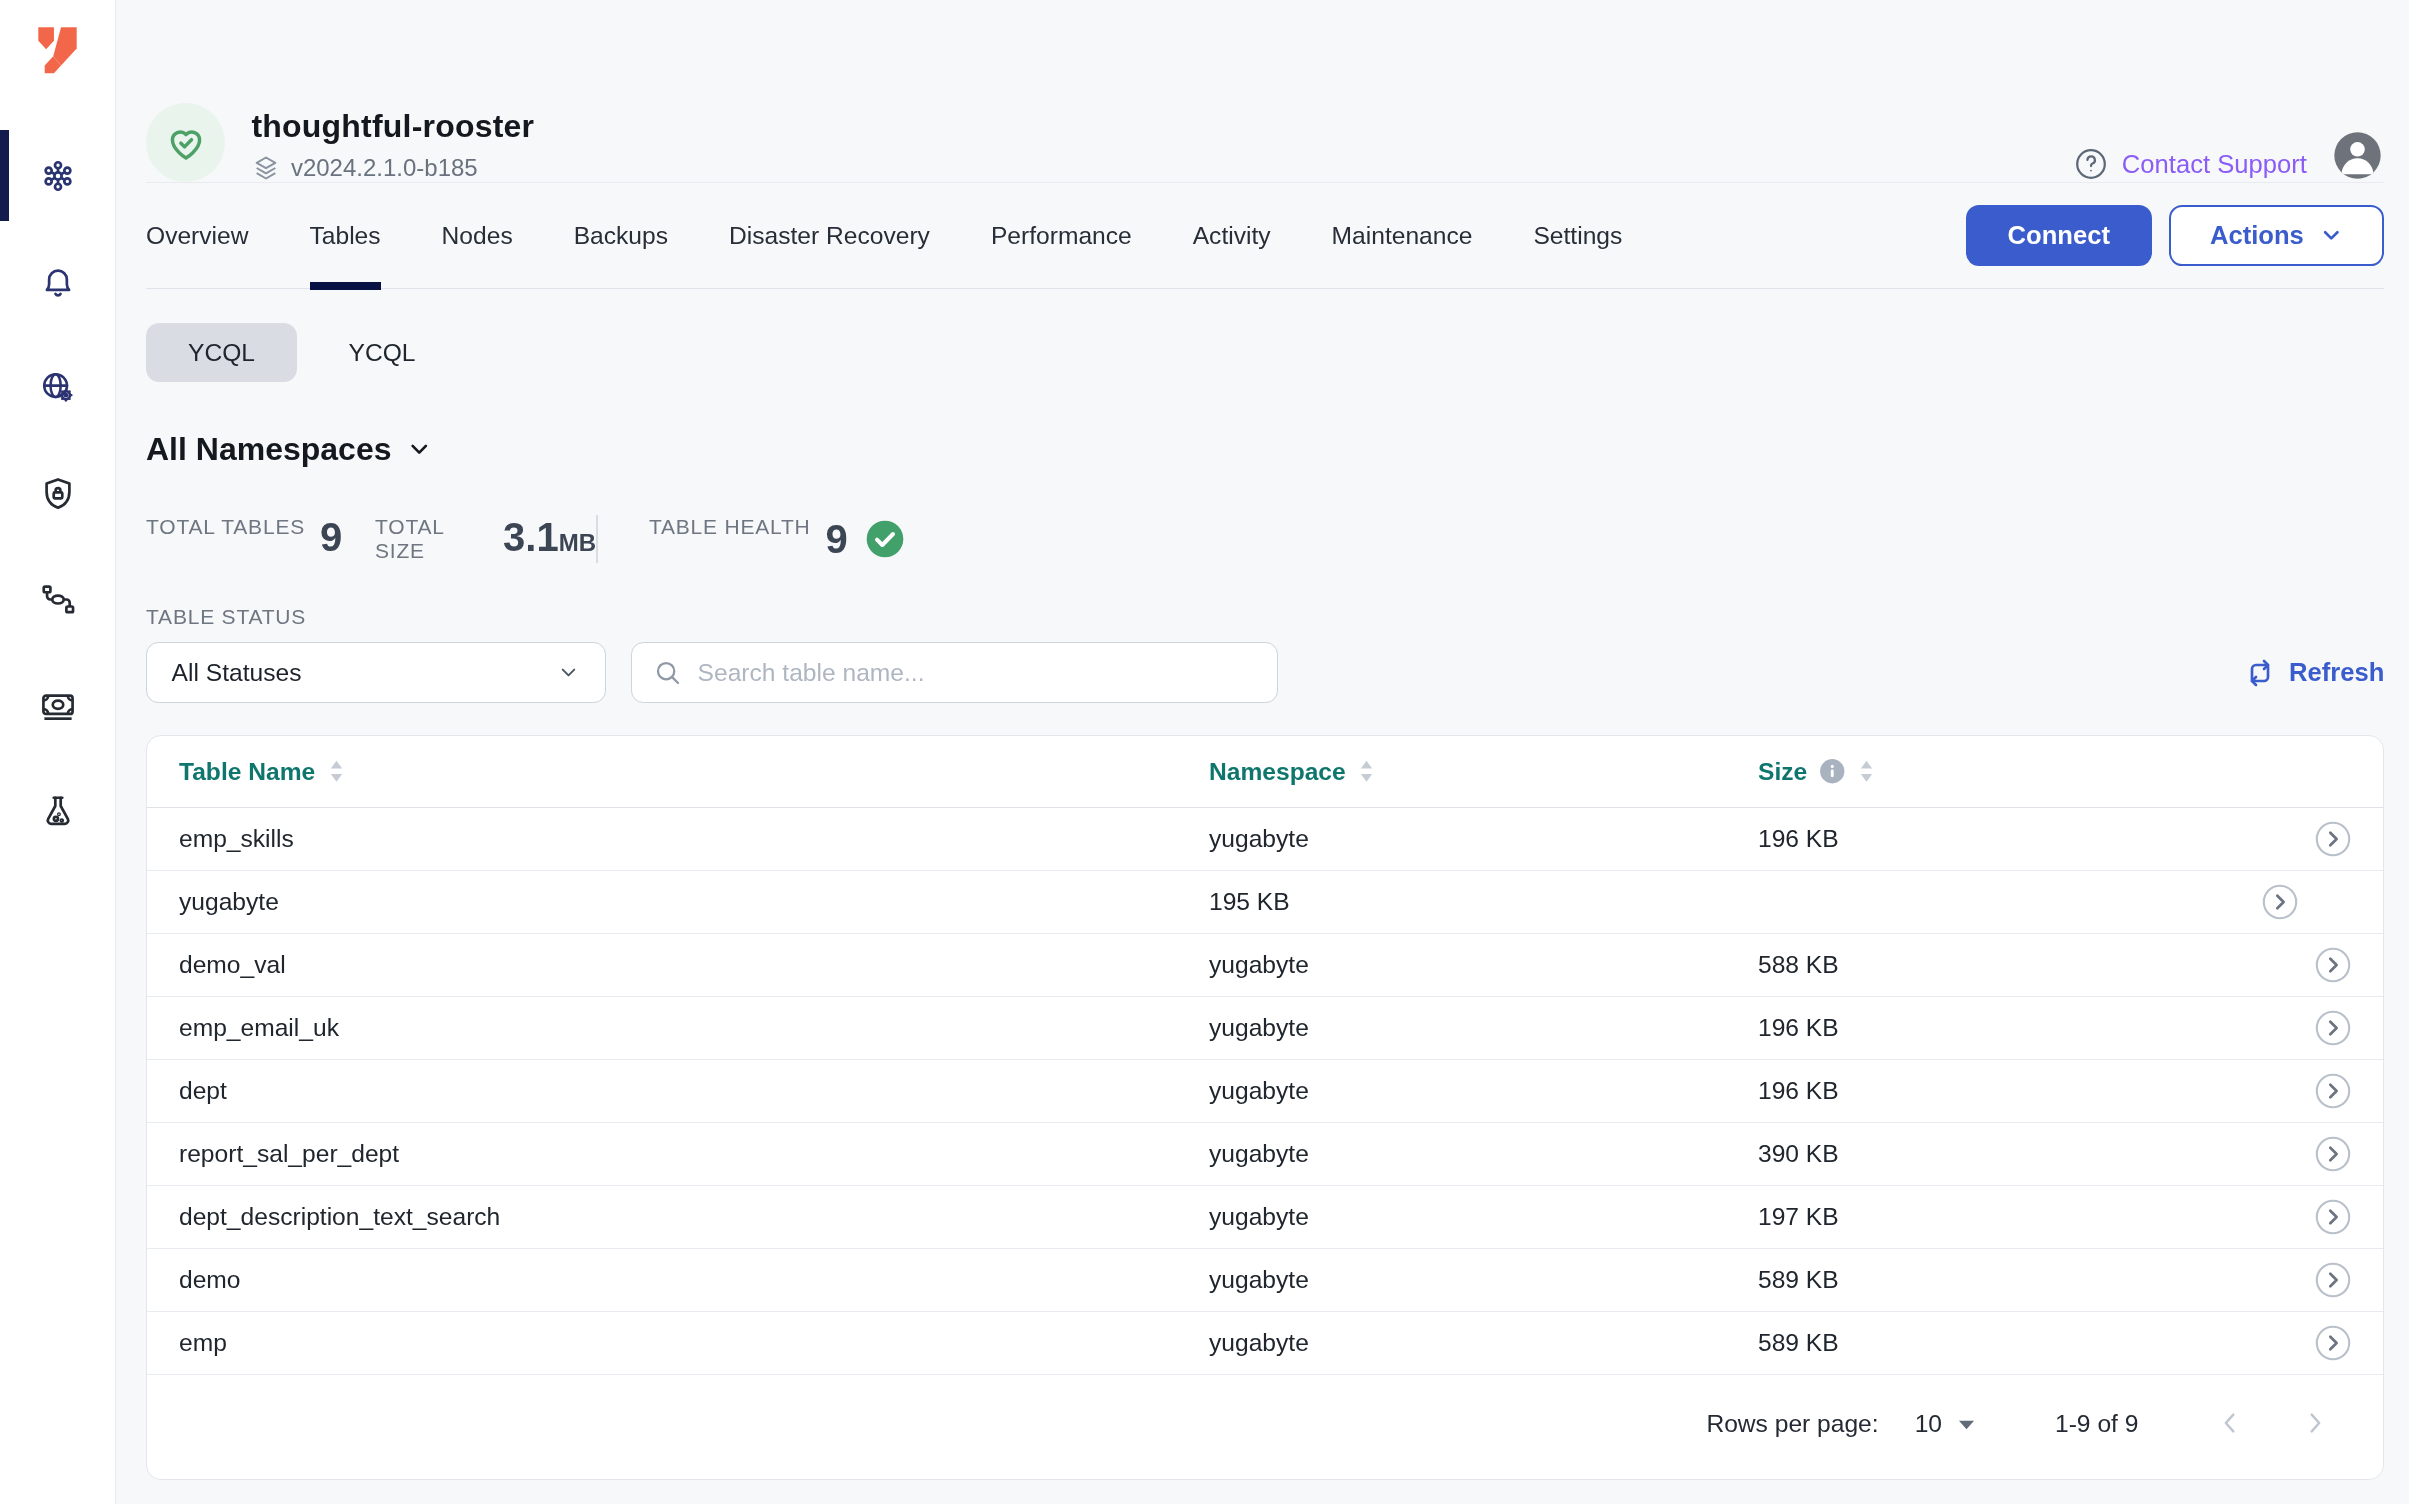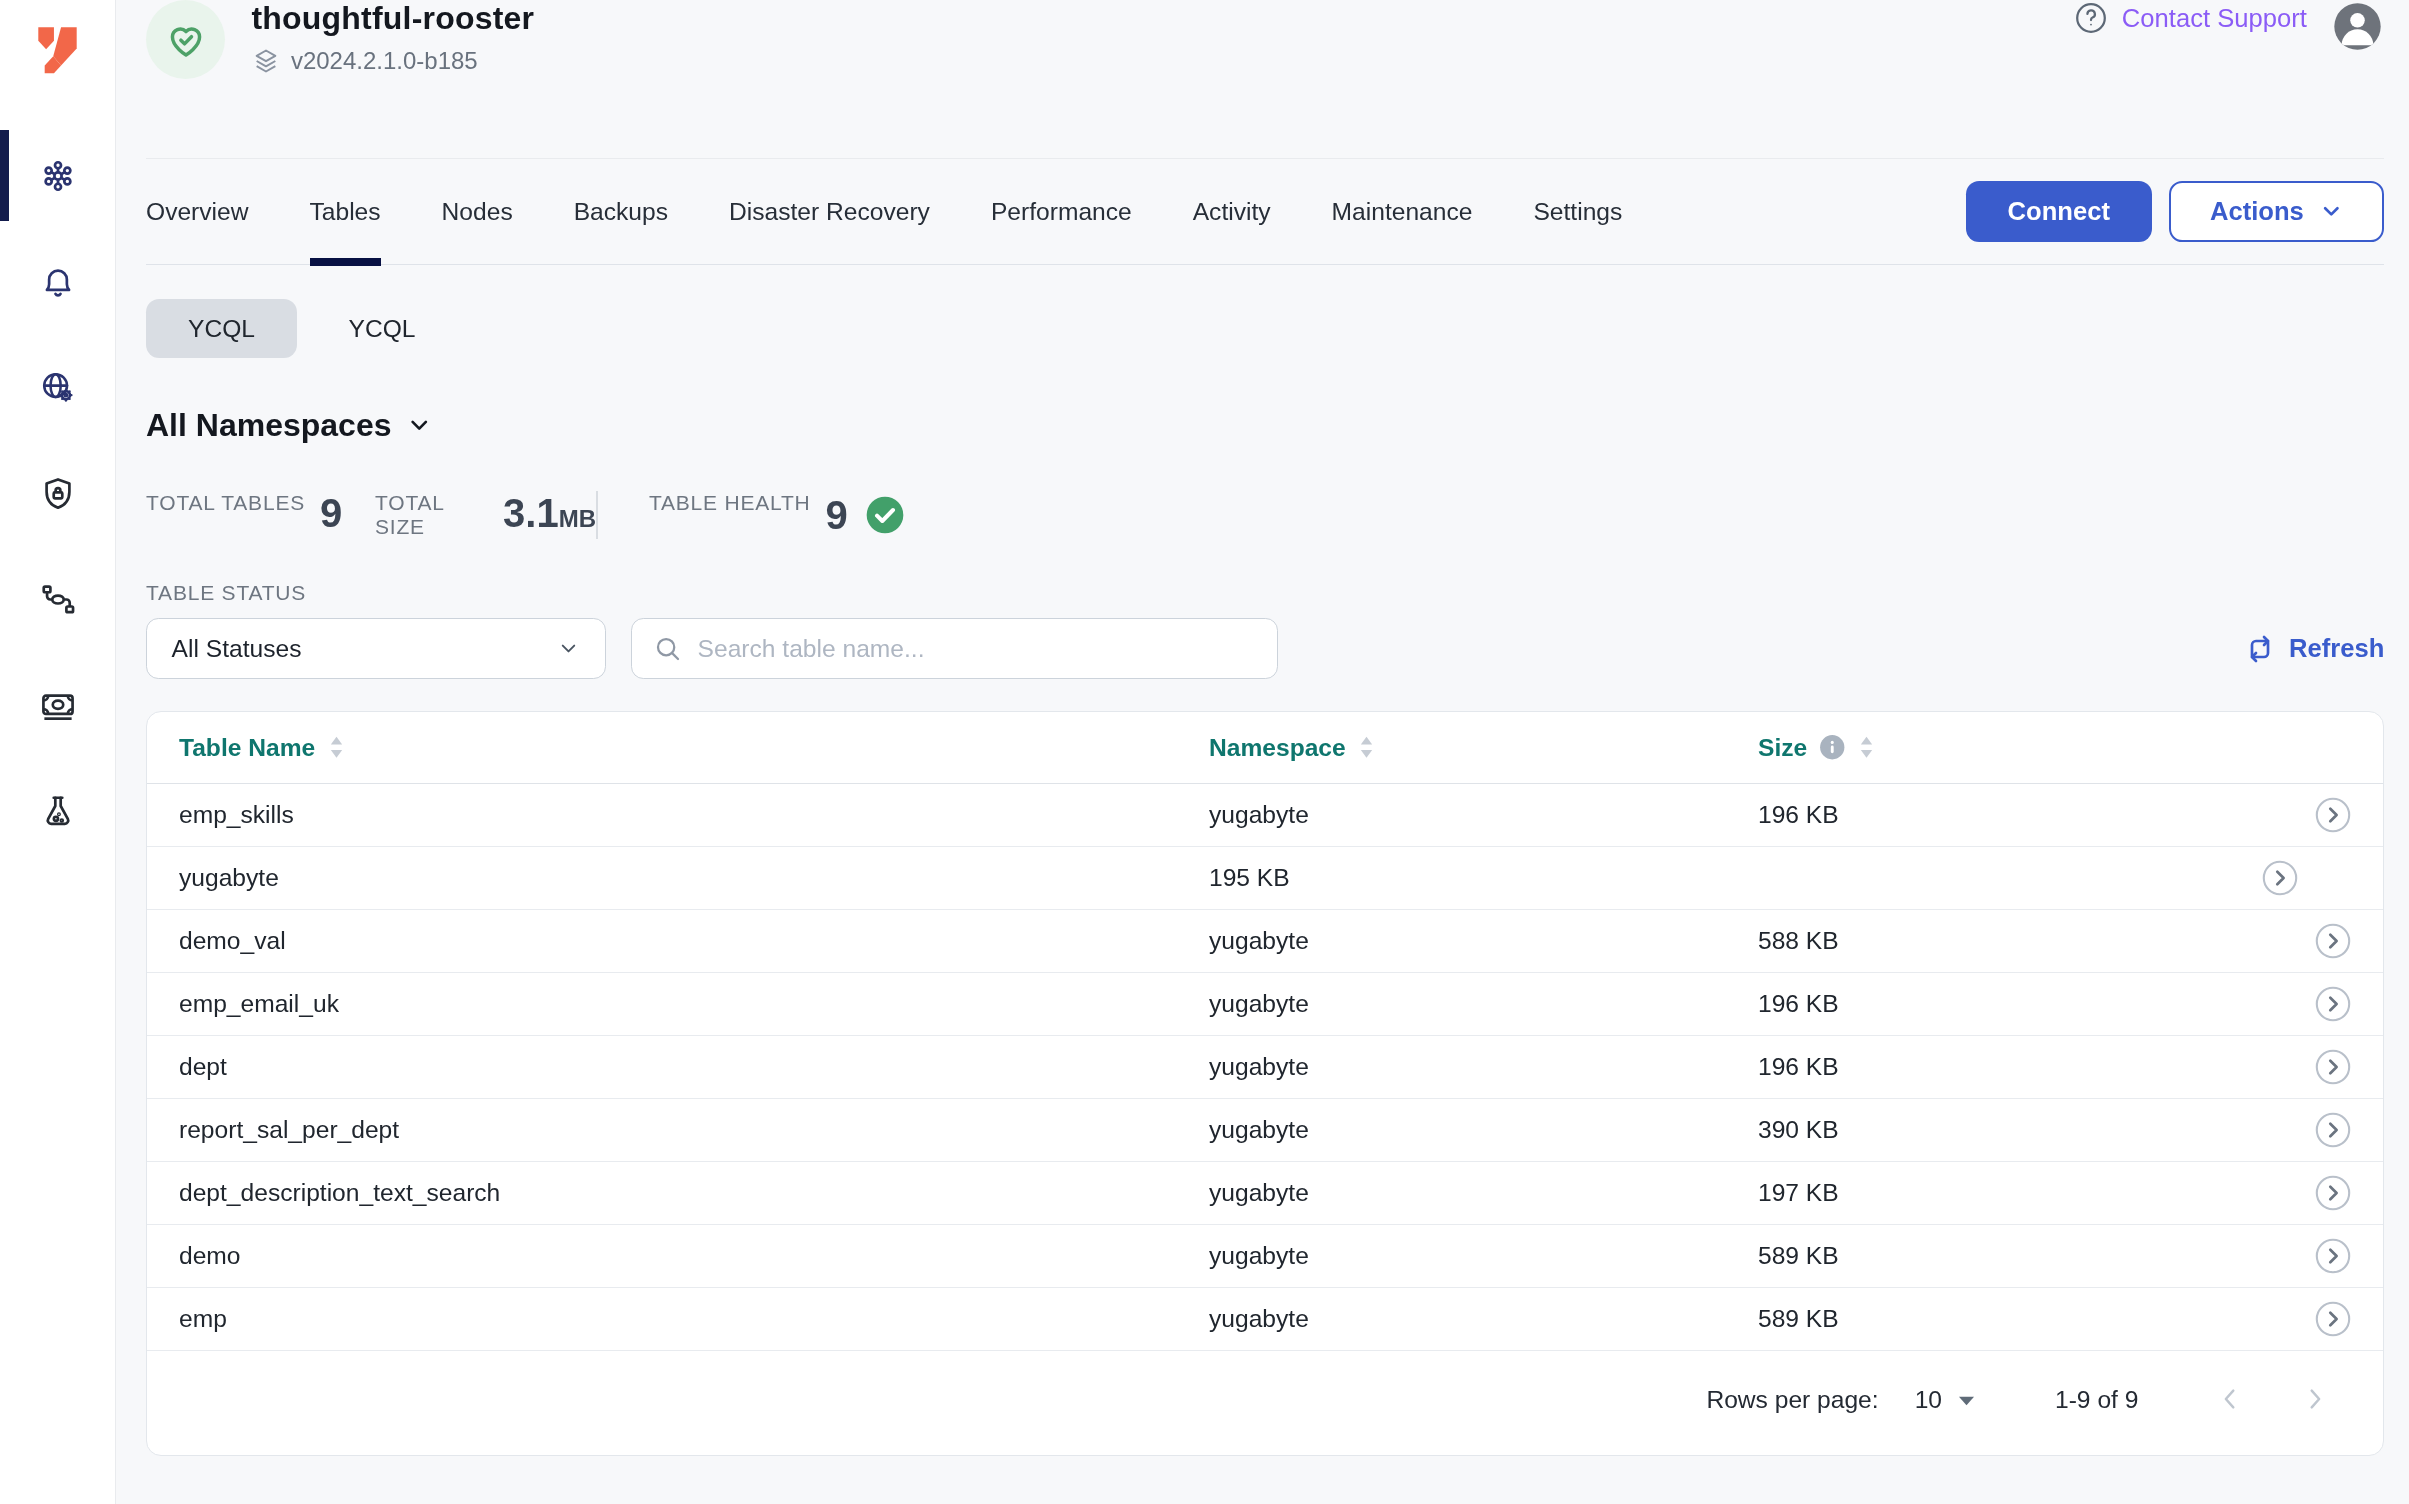--- a/index.html
+++ b/index.html
@@ -22,21 +22,21 @@
     width:100%; height:106px; display:flex; align-items:center; justify-content:center;
     position:relative; cursor:pointer; background:none; border:none;
   }
   .nav-item svg { width:38px; height:38px; }
   .nav-indicator {
     position:absolute; left:0; top:7.6px; width:8.5px; height:91px; background:#131c4d;
   }
   
   .main { flex:1; display:flex; flex-direction:column; padding:0 24.6px 0 30px; min-width:0; }
 
-  .topbar { height:159px; display:flex; align-items:flex-start; border-bottom:1.9px solid #e9ebee; }
+  .topbar { height:183px; display:flex; align-items:flex-end; border-bottom:1.9px solid #e9ebee; }
   .heart-badge {
     width:79px; height:79px; border-radius:50%; background:#e9f4ec;
     display:flex; align-items:center; justify-content:center; margin-right:26.5px; flex-shrink:0;
   }
   .heart-badge svg { width:44px; height:44px; }
   .title-block { display:flex; flex-direction:column; gap:9.5px; }
   .cluster-title { font-size:32px; font-weight:700; color:#14181f; letter-spacing:0.2px; }
   .version-row { display:flex; align-items:center; gap:11.4px; color:#69727e; font-size:24px; }
   .version-row svg { width:28px; height:28px; }
   .topbar-spacer { flex:1; }

